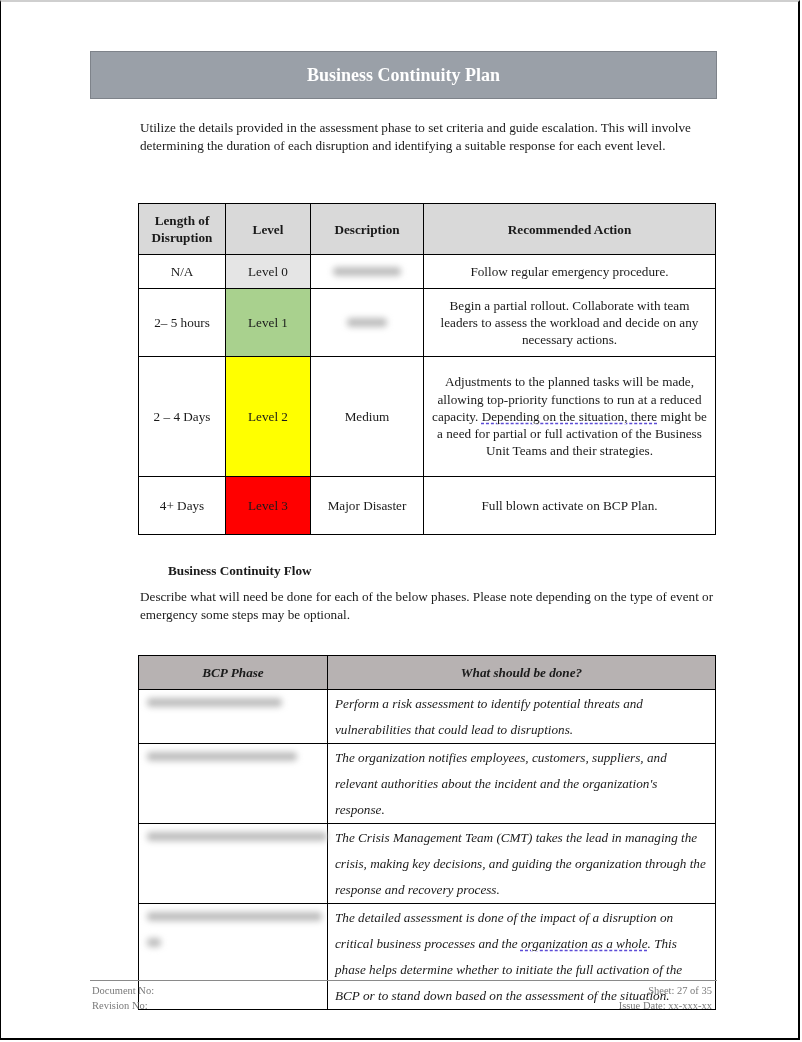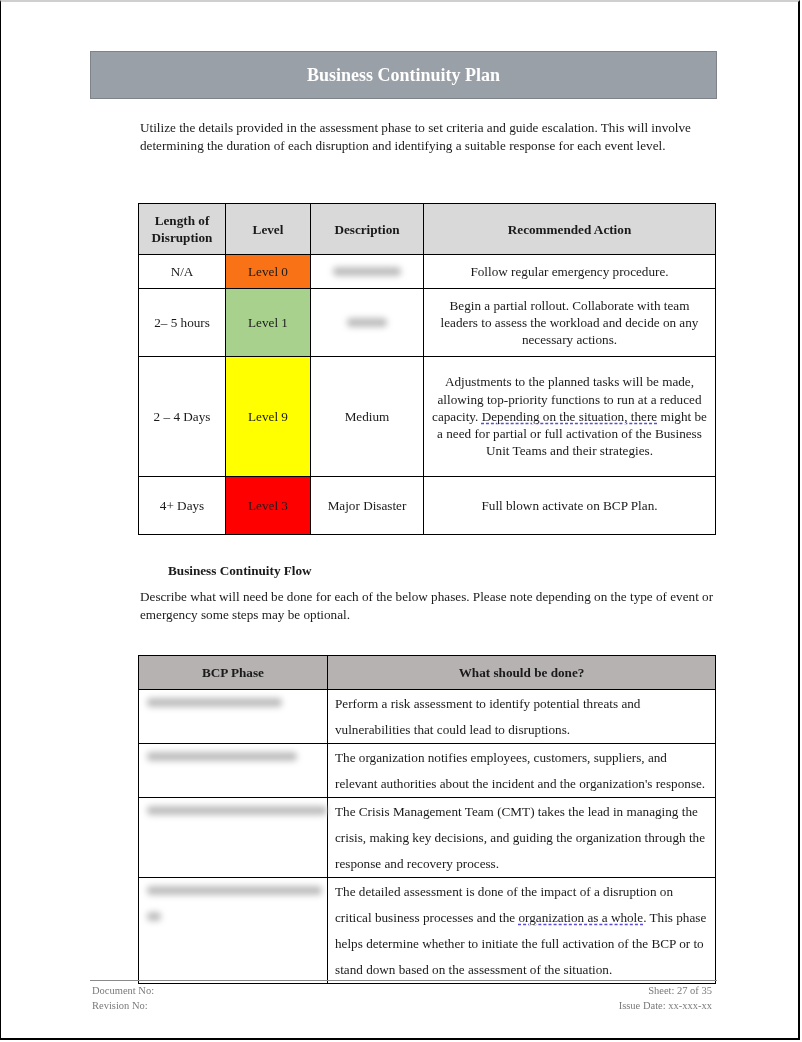--- a/index.html
+++ b/index.html
@@ -34,21 +34,21 @@
   td, th { border: 1px solid #000; }
   .t1 { left: 137px; top: 201px; width: 578px; }
   .t1 th { background: #d9d9d9; font-weight: bold; text-align: center; height: 50px; line-height: 17px; padding: 0 4px; }
   .t1 td { padding: 0 7px; line-height: 17.3px; }
   .t1 td.c { text-align: center; }
   .t1 td.act { text-align: center; }
   .squig { text-decoration: underline dashed #5b4bd6; text-underline-offset: 2px; }
   .flow-head { position: absolute; left: 139px; top: 561px; font-weight: bold; font-size: 13.2px;
     font-family: "Liberation Serif", "DejaVu Serif", serif; margin-left: 28px; }
   .flow-desc { top: 586px; }
-  .t2 { left: 137px; top: 653px; width: 578px; }
+  .t2 { left: 137px; top: 653px; width: 578px; font-style: italic; }
   .t2 th { background: #b7b2b2; font-weight: bold; text-align: center; height: 31px; }
   .t2 td { vertical-align: top; padding: 1px 7px 0 7px; line-height: 26px; }
   .t2 td.phase { width: 184px; padding: 0; }
   .blur {
     display: inline-block; background: #bdbdbd; filter: blur(3px); height: 9px; border-radius: 4px;
   }
   .t2 .blur { margin: 6px 0 0 8px; }
   .footer-line { position: absolute; left: 89px; top: 978px; width: 627px; border-top: 1px solid #8a8a8a; }
   .footer { position: absolute; font-size: 10.5px; color: #7a7a7a; line-height: 15px;
     font-family: "Liberation Serif", "DejaVu Serif", serif; }
@@ -69,33 +69,33 @@
   <table class="t1">
     <tbody>
         <tr>
       <th style="width:78px">Length of Disruption</th>
       <th style="width:76px">Level</th>
       <th style="width:104px">Description</th>
       <th>Recommended Action</th>
     </tr>
     <tr style="height:34px">
       <td class="c">N/A</td>
-      <td class="c level-cell" style="background: #f97316; margin-top: 10px;">Level 0</td>
+      <td class="c level-cell" style="background: #e5e5e5; margin-top: 10px;">Level 0</td>
       <td class="c"><span class="blur" style="width:68px"></span></td>
       <td class="act">Follow regular emergency procedure.</td>
     </tr>
     <tr style="height:68px">
       <td class="c">2– 5 hours</td>
       <td class="c level-cell" style="background: rgb(169, 209, 142);">Level 1</td>
       <td class="c"><span class="blur" style="width:40px"></span></td>
       <td class="act">Begin a partial rollout. Collaborate with team leaders to assess the workload and decide on any necessary actions.</td>
     </tr>
     <tr style="height:120px">
       <td class="c">2 – 4 Days</td>
-      <td class="c level-cell" style="background: rgb(255, 255, 0);">Level 9</td>
+      <td class="c level-cell" style="background: rgb(255, 255, 0);">Level 2</td>
       <td class="c">Medium</td>
       <td class="act"><span>Adjustments to the planned tasks will be made, allowing top-priority functions to run at a reduced capacity. </span><span class="squig">Depending on the situation, there</span><span> might be a need for partial or full activation of the Business Unit Teams and their strategies.</span></td>
     </tr>
     <tr style="height:58px">
       <td class="c">4+ Days</td>
       <td class="c level-cell" style="background: rgb(255, 0, 0);">Level 3</td>
       <td class="c">Major Disaster</td>
       <td class="act">Full blown activate on BCP Plan.</td>
     </tr>
   </tbody>

